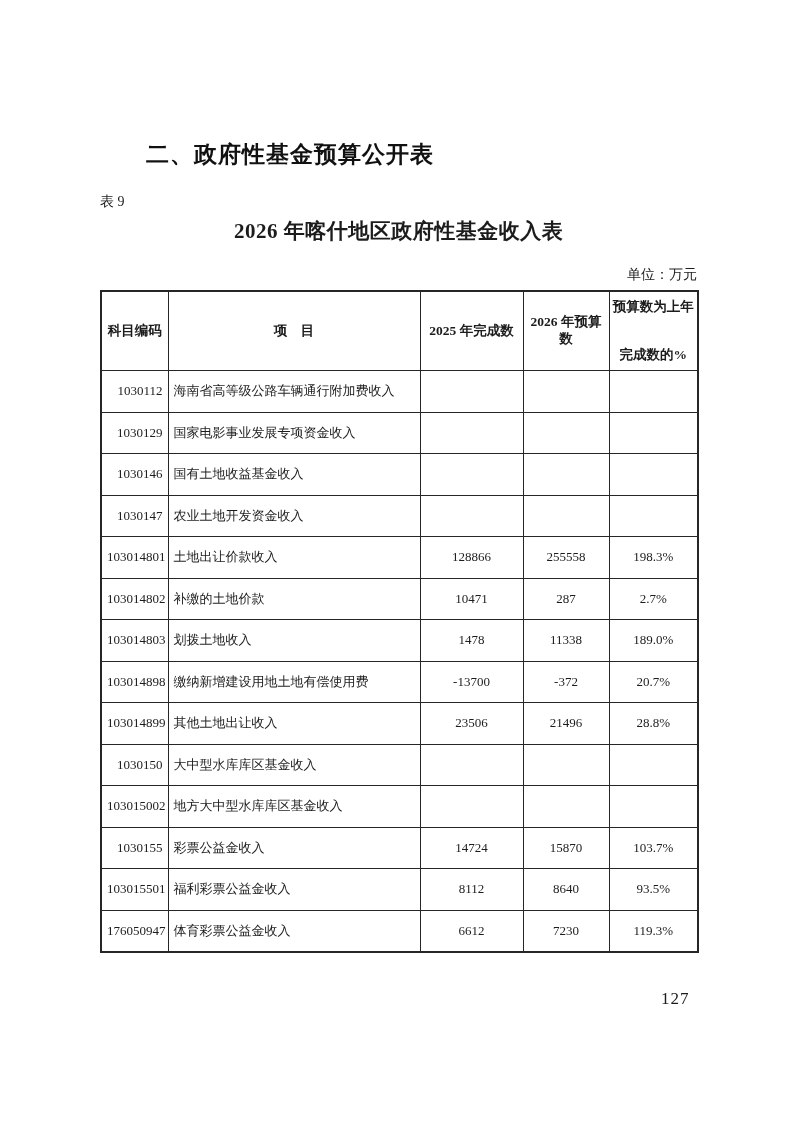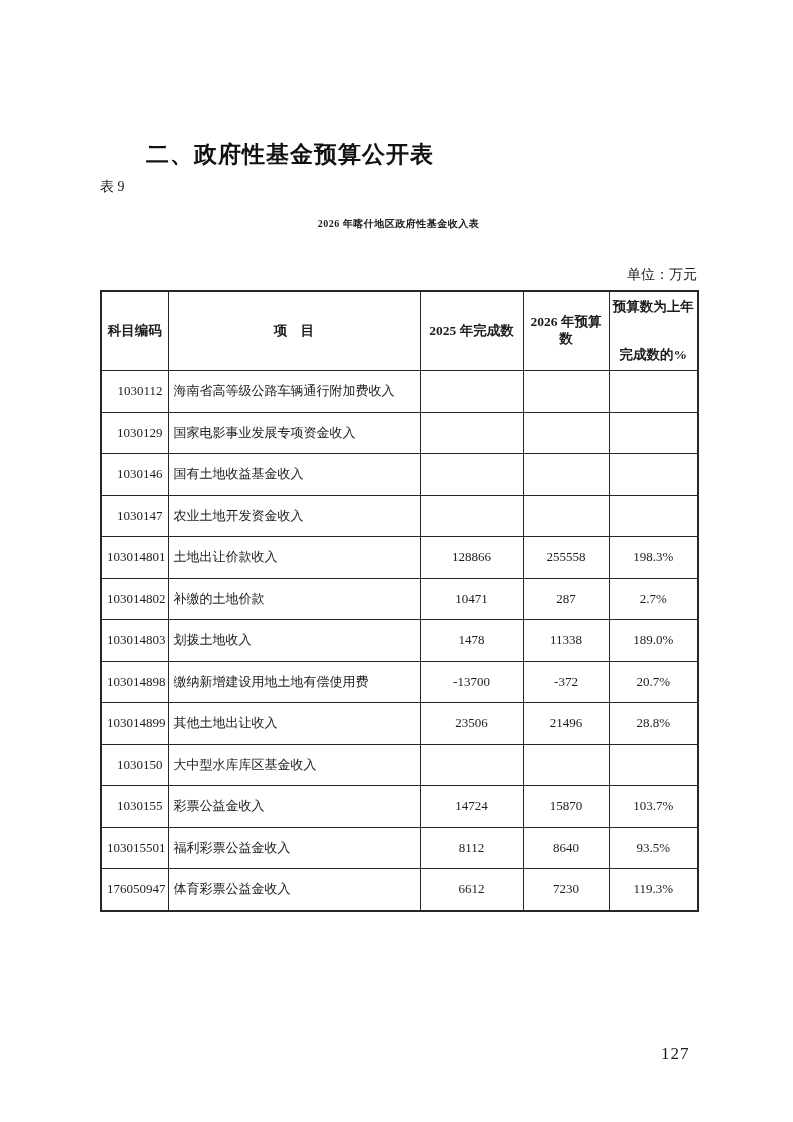--- a/index.html
+++ b/index.html
@@ -24,30 +24,30 @@
     margin: 1px;
     font-size: 23px;
     font-weight: bold;
     letter-spacing: 1px;
     color: #111111;
     white-space: nowrap;
   }
   .table-label {
     position: absolute;
     left: 100px;
-    top: 178px;
+    top: 193px;
     font-size: 14px;
   }
   .table-title {
     position: absolute;
     left: 100px;
     top: 217px;
     width: 597px;
     text-align: center;
-    font-size: 10px;
+    font-size: 21px;
     font-weight: bold;
     letter-spacing: 0.5px;
   }
   .unit-note {
     position: absolute;
     left: 100px;
     top: 266px;
     width: 597px;
     text-align: right;
     font-size: 14px;
@@ -81,21 +81,21 @@
     padding: 0 5px;
   }
   td.cell-code  { text-align: right; }
   td.cell-item  { text-align: left; }
   td.cell-num   { text-align: center; }
   .hdr-line { display: block; }
   .hdr-line-2 { margin-top: 31px; }
   .page-number {
     position: absolute;
     left: 661px;
-    top: 1044px;
+    top: 989px;
     font-size: 17px;
     letter-spacing: 1px;
   }
 </style>
 </head>
 <body>
 
 <div class="page">
 
   <h1 class="section-heading">二、政府性基金预算公开表</h1>
@@ -199,20 +199,27 @@
           <td class="cell-num">28.8%</td>
         </tr>
         <tr>
           <td class="cell-code">1030150</td>
           <td class="cell-item">大中型水库库区基金收入</td>
           <td class="cell-num"></td>
           <td class="cell-num"></td>
           <td class="cell-num"></td>
         </tr>
         <tr>
+          <td class="cell-code">103015002</td>
+          <td class="cell-item">地方大中型水库库区基金收入</td>
+          <td class="cell-num"></td>
+          <td class="cell-num"></td>
+          <td class="cell-num"></td>
+        </tr>
+        <tr>
           <td class="cell-code">1030155</td>
           <td class="cell-item">彩票公益金收入</td>
           <td class="cell-num">14724</td>
           <td class="cell-num">15870</td>
           <td class="cell-num">103.7%</td>
         </tr>
         <tr>
           <td class="cell-code">103015501</td>
           <td class="cell-item">福利彩票公益金收入</td>
           <td class="cell-num">8112</td>

